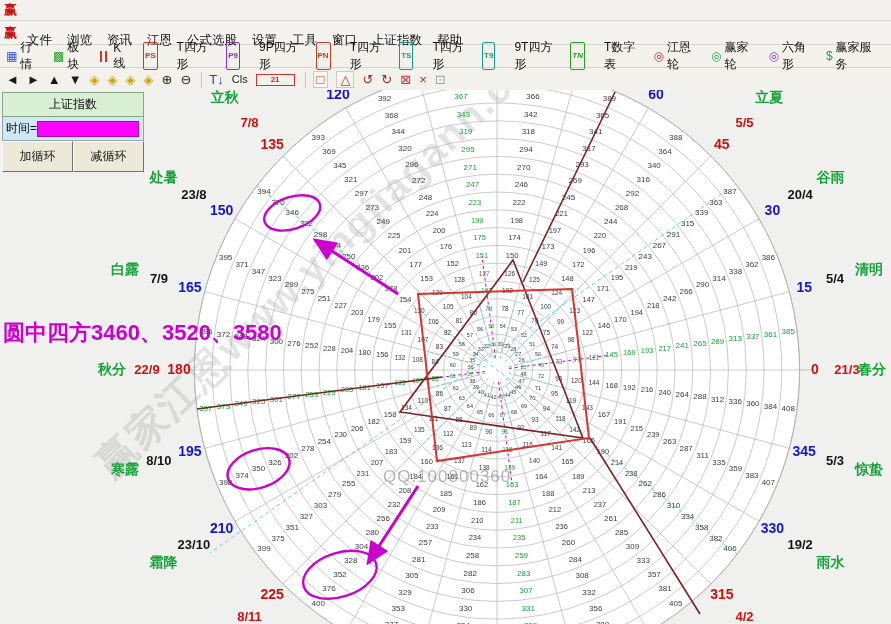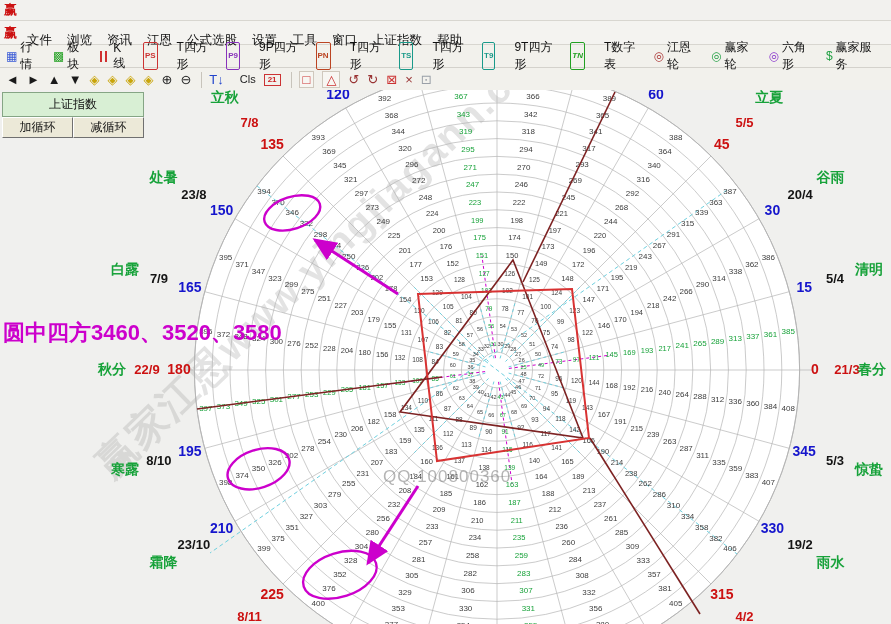--- a/index.html
+++ b/index.html
@@ -19,33 +19,33 @@
   .tb1-item .ic{font-size:12px;margin-right:3px;line-height:1;}
   .tb1-item .badge{font-size:8px;font-weight:bold;border:1px solid currentColor;
                    border-radius:2px;padding:8px 1px;margin-right:19px;line-height:10px;}
   .tb1-item .bars{display:inline-block;width:11px;height:11px;margin-right:3px;
                   background:repeating-linear-gradient(90deg,#d03030 0 2px,transparent 2px 5px);}
   .toolbar2{height:23px;background:#f2f1ec;border-bottom:1px solid #c9c7c0;
             display:flex;align-items:center;padding-left:6px;}
   .tb2-item{font-size:13px;margin-right:8px;line-height:1;cursor:default;}
   .tb2-item.text{font-size:11px;color:#222;}
   .tb2-item.framed{border:1px solid #cfc8bd;padding:1px 3px;background:#f7f6f2;}
-  .tb2-item.cal{border:1px solid #cc3333;font-size:8px;font-weight:bold;padding:1px 3px;}
+  .tb2-item.cal{border:1px solid #cc3333;font-size:8px;font-weight:bold;padding:1px 14px;}
   .tb2-sep{width:1px;height:16px;background:#c8c4bb;margin:0 7px 0 2px;}
   .chart{position:absolute;left:0;top:90px;width:891px;height:534px;background:#f0f0ee;}
   .chart svg{position:absolute;left:0;top:0;}
   .panel{position:absolute;left:2px;top:2px;width:142px;font-size:12px;z-index:5;}
   .p-head{background:#d8efd4;border:1px solid #85a585;text-align:center;
           padding:3px 0;color:#111;}
   .p-row{background:#cfe9fa;border:1px solid #8fa6b5;border-top:none;
          padding:3px 2px 3px 3px;color:#111;white-space:nowrap;display:flex;align-items:center;}
   .p-input{display:inline-block;height:14px;background:#ff00ff;border:1px solid #b000b0;}
   .w1{width:80px;} .w2{width:100px;} .w3{width:68px;}
   .p-btns{display:flex;}
-  .p-btns button{flex:1;height:21px;font-size:12px;color:#111;background:#ece9d8;
+  .p-btns button{flex:1;height:31px;font-size:12px;color:#111;background:#ece9d8;
       border:1px solid #888;border-top-color:#fff;border-left-color:#fff;
       border-bottom-color:#707070;border-right-color:#707070;
       font-family:Liberation Sans, sans-serif;}
 </style>
 </head>
 <body>
 
 <div class="app">
   <div class="titlebar">
     <span class="logo">赢</span>
@@ -123,21 +123,21 @@
       <span class="tb2-item" style="color: rgb(26, 26, 26);">▲</span>
       <span class="tb2-item" style="color: rgb(26, 26, 26);">▼</span>
       <span class="tb2-item" style="color: rgb(201, 165, 10);">◈</span>
       <span class="tb2-item" style="color: rgb(201, 165, 10);">◈</span>
       <span class="tb2-item" style="color: rgb(201, 165, 10);">◈</span>
       <span class="tb2-item" style="color: rgb(201, 165, 10);">◈</span>
       <span class="tb2-item" style="color: rgb(26, 26, 26);">⊕</span>
       <span class="tb2-item" style="color: rgb(26, 26, 26);">⊖</span>
       <span class="tb2-sep"></span>
       <span class="tb2-item" style="color: rgb(34, 68, 204);">T↓</span>
-      <span class="tb2-item text" style="color: rgb(34, 34, 34); margin-left: 8px;">Cls</span>
+      <span class="tb2-item text" style="color: rgb(34, 34, 34);">Cls</span>
       <span class="tb2-item cal" style="color: rgb(204, 34, 34);">21</span>
       <span class="tb2-sep"></span>
       <span class="tb2-item framed" style="color: rgb(204, 51, 51);">□</span>
       <span class="tb2-item framed" style="color: rgb(204, 51, 51);">△</span>
       <span class="tb2-item" style="color: rgb(153, 51, 51);">↺</span>
       <span class="tb2-item" style="color: rgb(153, 51, 51);">↻</span>
       <span class="tb2-item" style="color: rgb(204, 51, 51);">⊠</span>
       <span class="tb2-item" style="color: rgb(153, 51, 51);">×</span>
       <span class="tb2-item" style="color: rgb(154, 160, 168);">⊡</span>
     </div>
@@ -660,19 +660,23 @@
           <ellipse cx="339.8786751728491" cy="484.76449712916775" rx="38" ry="22" transform="rotate(-18 339.8786751728491 484.76449712916775)"></ellipse>
         </g>
         <g stroke="#cc00cc" stroke-width="3" fill="none">
           <line x1="398" y1="204" x2="315" y2="150" marker-end="url(#ah)"></line>
           <line x1="418" y1="396" x2="368" y2="473" marker-end="url(#ah)"></line>
         </g>
         <text x="3" y="250" font-size="22" font-weight="bold" fill="#cc00cc">圆中四方3460、3520、3580</text>
       </svg>
     <div class="panel">
       <div class="p-head">上证指数</div>
+      <div class="p-row">
+        <span>时间=</span>
+        <span class="p-input w2"></span>
+      </div>
       <div class="p-btns">
         <button>加循环</button>
         <button>减循环</button>
       </div>
     </div>
   </div>
 </div>
 
 </body></html>

